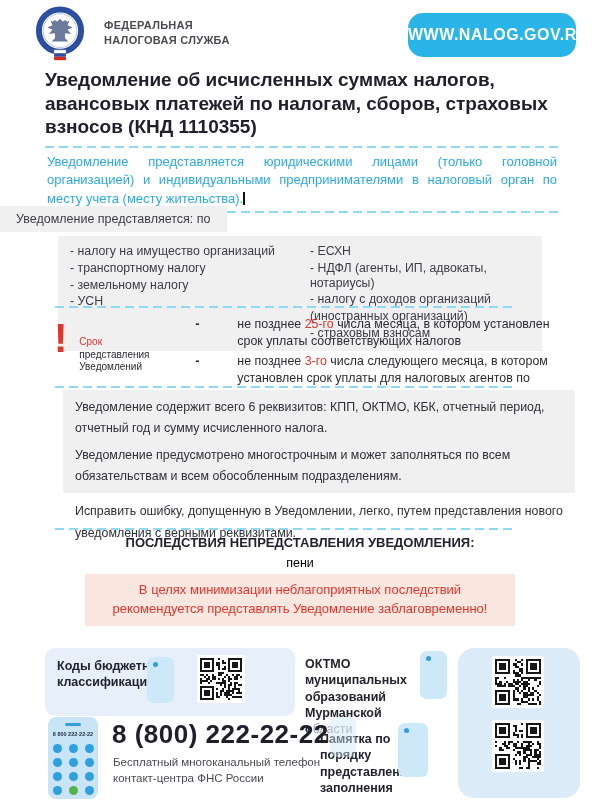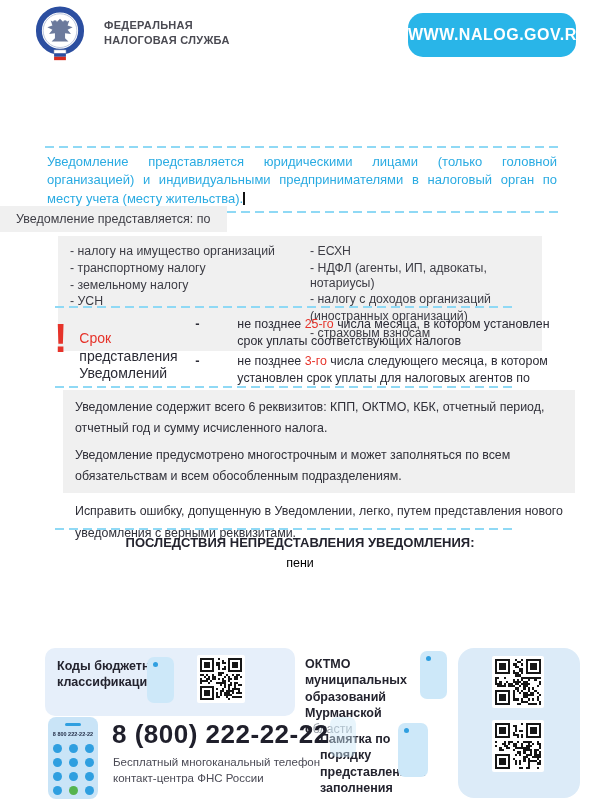--- a/index.html
+++ b/index.html
@@ -31,21 +31,21 @@
   .submit-label span { display:inline-block; background:#f0f0f0; padding:6px 16px; font-size:12.5px; color:#3c3c44; }
   .tax-box { position:absolute; top:236px; left:58px; width:484px; background:#f0f0f0; padding:8px 12px; display:flex; }
   .tax-col { font-size:12.3px; line-height:1.2; color:#3c3c44; }
   .tax-col.left { width:240px; }
   .tax-col.right { flex:1; }
   .tax-col div { margin-bottom:2px; }
 
   
   .deadline { position:absolute; top:316px; left:50px; right:40px; display:flex; }
   .excl { font-size:40px; font-weight:bold; color:#e6332a; line-height:1; margin:2px 12px 0 4px; }
-  .dl-label { width:112px; font-size:14px; line-height:1.26; color:#2b2b35; margin-top:14px; }
+  .dl-label { width:112px; font-size:10px; line-height:1.26; color:#2b2b35; margin-top:20px; }
   .dl-label .red { color:#e6332a; }
   .dl-items { flex:1; margin-left:4px; }
   .dl-row { display:flex; margin-bottom:3px; }
   .dl-dash { width:16px; font-weight:bold; color:#2b2b35; font-size:13px; }
   .dl-text { flex:1; font-size:12.4px; line-height:1.38; color:#2b2b35;margin-left:26px; }
   .dl-text .red { color:#e6332a; }
 
   
   .notes { position:absolute; top:390px; left:45px; width:512px;margin-left:18px; }
   .notes-gray { background:#f0f0f0; padding:7px 12px 6px; }
@@ -110,20 +110,21 @@
         <rect x="25" y="60" width="14" height="4" fill="#d52b1e"></rect>
       </svg>
     </div>
     <div class="org-name">
       <div>ФЕДЕРАЛЬНАЯ</div>
       <div>НАЛОГОВАЯ СЛУЖБА</div>
     </div>
     <button class="site-btn">WWW.NALOG.GOV.RU</button>
   </div>
 
+  <div class="title">Уведомление об исчисленных суммах налогов, авансовых платежей по налогам, сборов, страховых взносов (КНД 1110355)</div>
 
   <div class="intro">
     <div class="dash-bar"></div>
     <div class="intro-text"><span>Уведомление представляется юридическими лицами (только головной организацией) и индивидуальными предпринимателями в налоговый орган по месту учета (месту жительства).</span><span class="cursor"></span></div>
     <div class="dash-bar"></div>
   </div>
 
   <div class="submit-label"><span>Уведомление представляется: по</span></div>
 
   <div class="tax-box">
@@ -170,20 +171,21 @@
       <p>Уведомление содержит всего 6 реквизитов: КПП, ОКТМО, КБК, отчетный период, отчетный год и сумму исчисленного налога.</p>
       <p>Уведомление предусмотрено многострочным и может заполняться по всем обязательствам и всем обособленным подразделениям.</p>
     </div>
     <p class="note-white">Исправить ошибку, допущенную в Уведомлении, легко, путем представления нового уведомления с верными реквизитами.</p>
   </div>
 
   <div class="divider dash-bar" style="top:528px"></div>
 
   <div class="cons-heading">ПОСЛЕДСТВИЯ НЕПРЕДСТАВЛЕНИЯ УВЕДОМЛЕНИЯ:</div>
   <div class="cons-item">пени</div>
+  <div class="warning">В целях минимизации неблагоприятных последствий рекомендуется представлять Уведомление заблаговременно!</div>
 
   <div class="footer">
 
     <div class="kbk-card">
       <div class="f-title">Коды бюджетной классификации</div>
       <div class="mini-phone mp-a">
           <span class="cam"></span>
         </div>
       <div class="qr-wrap qr-kbk">
           <svg class="qr" viewBox="0 0 21 21" shape-rendering="crispEdges">

